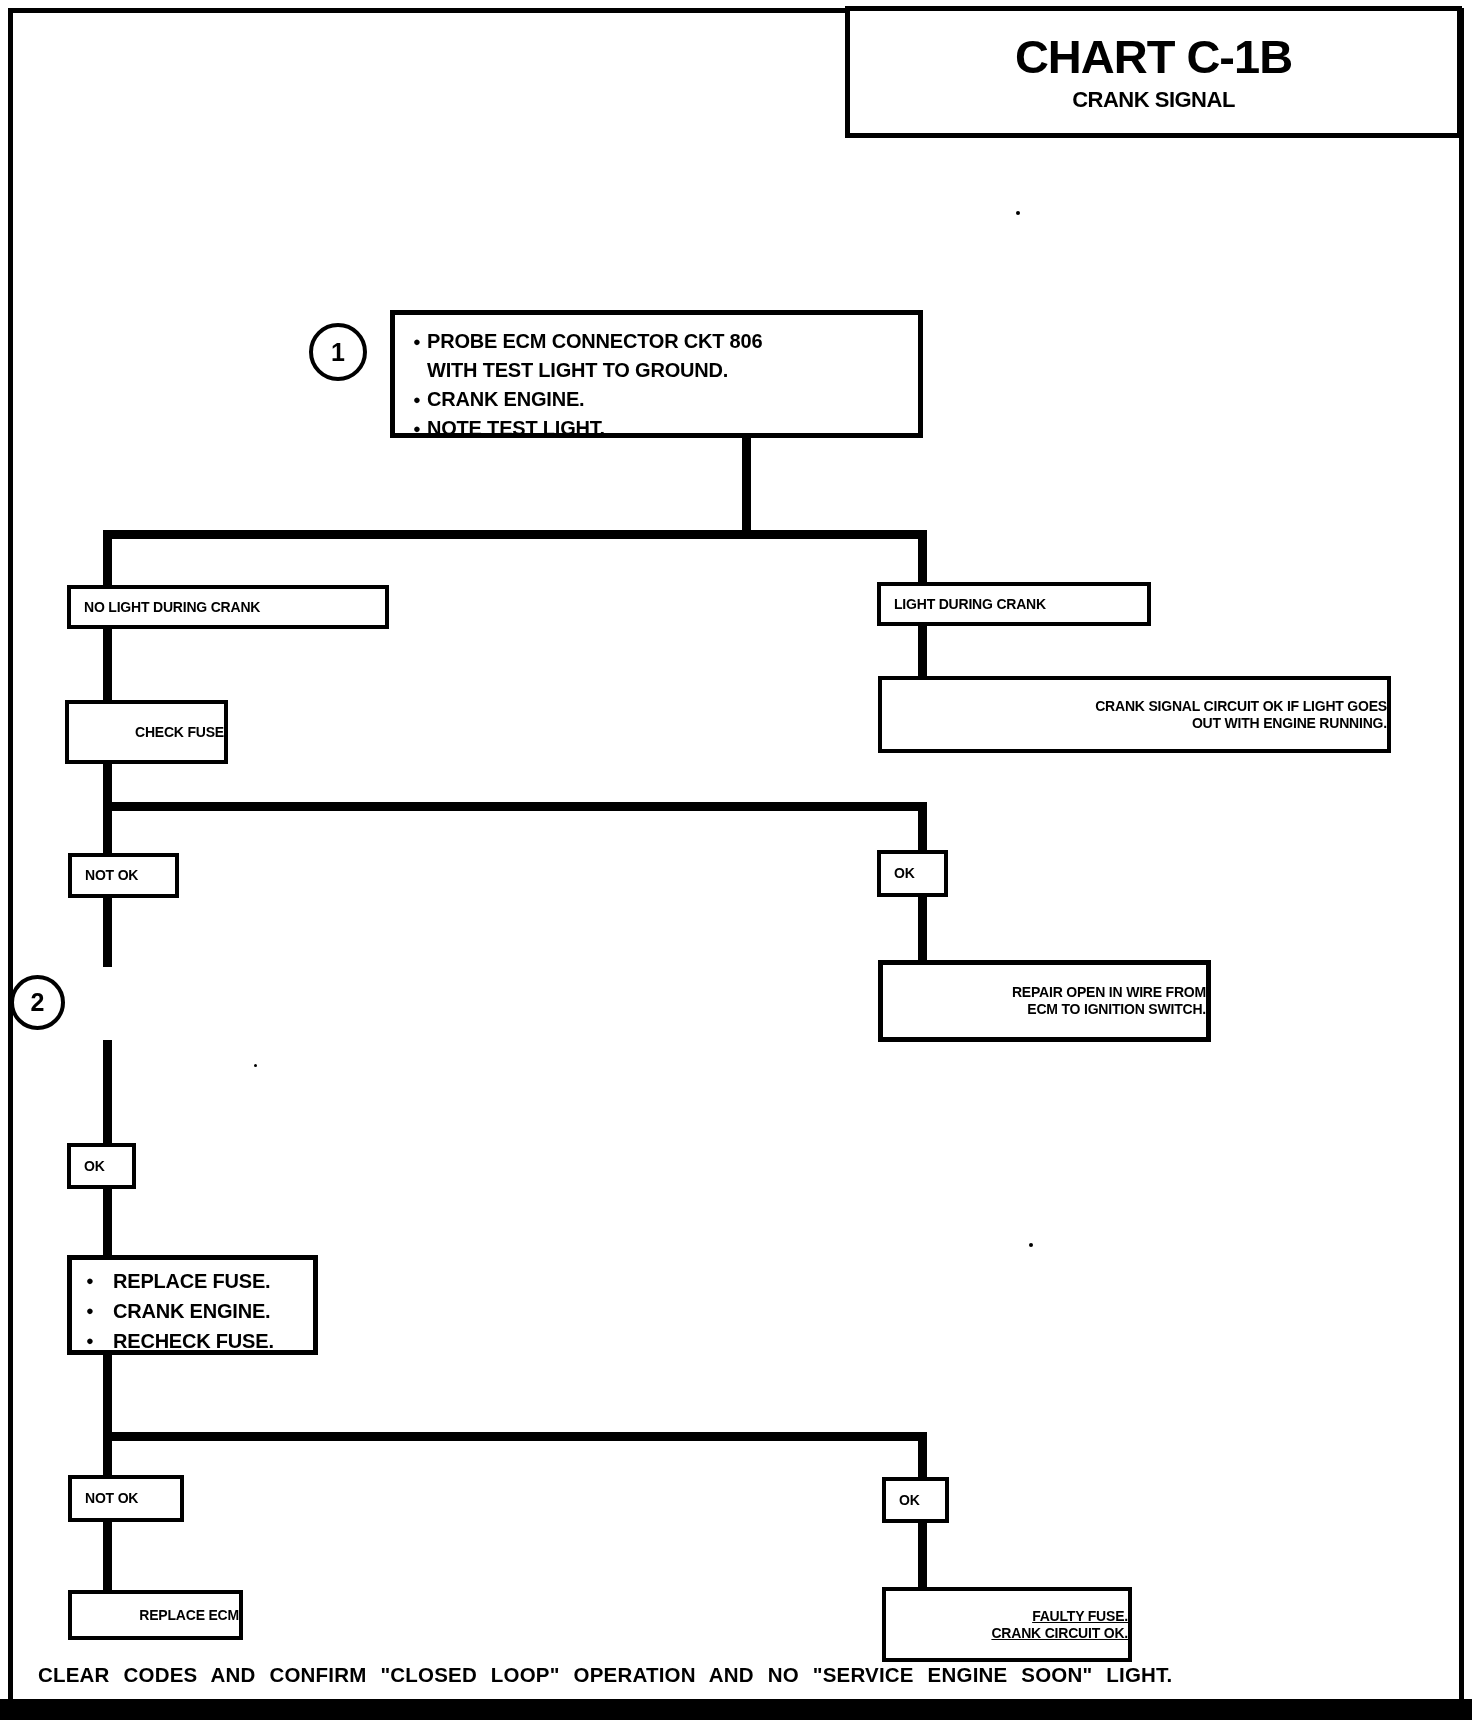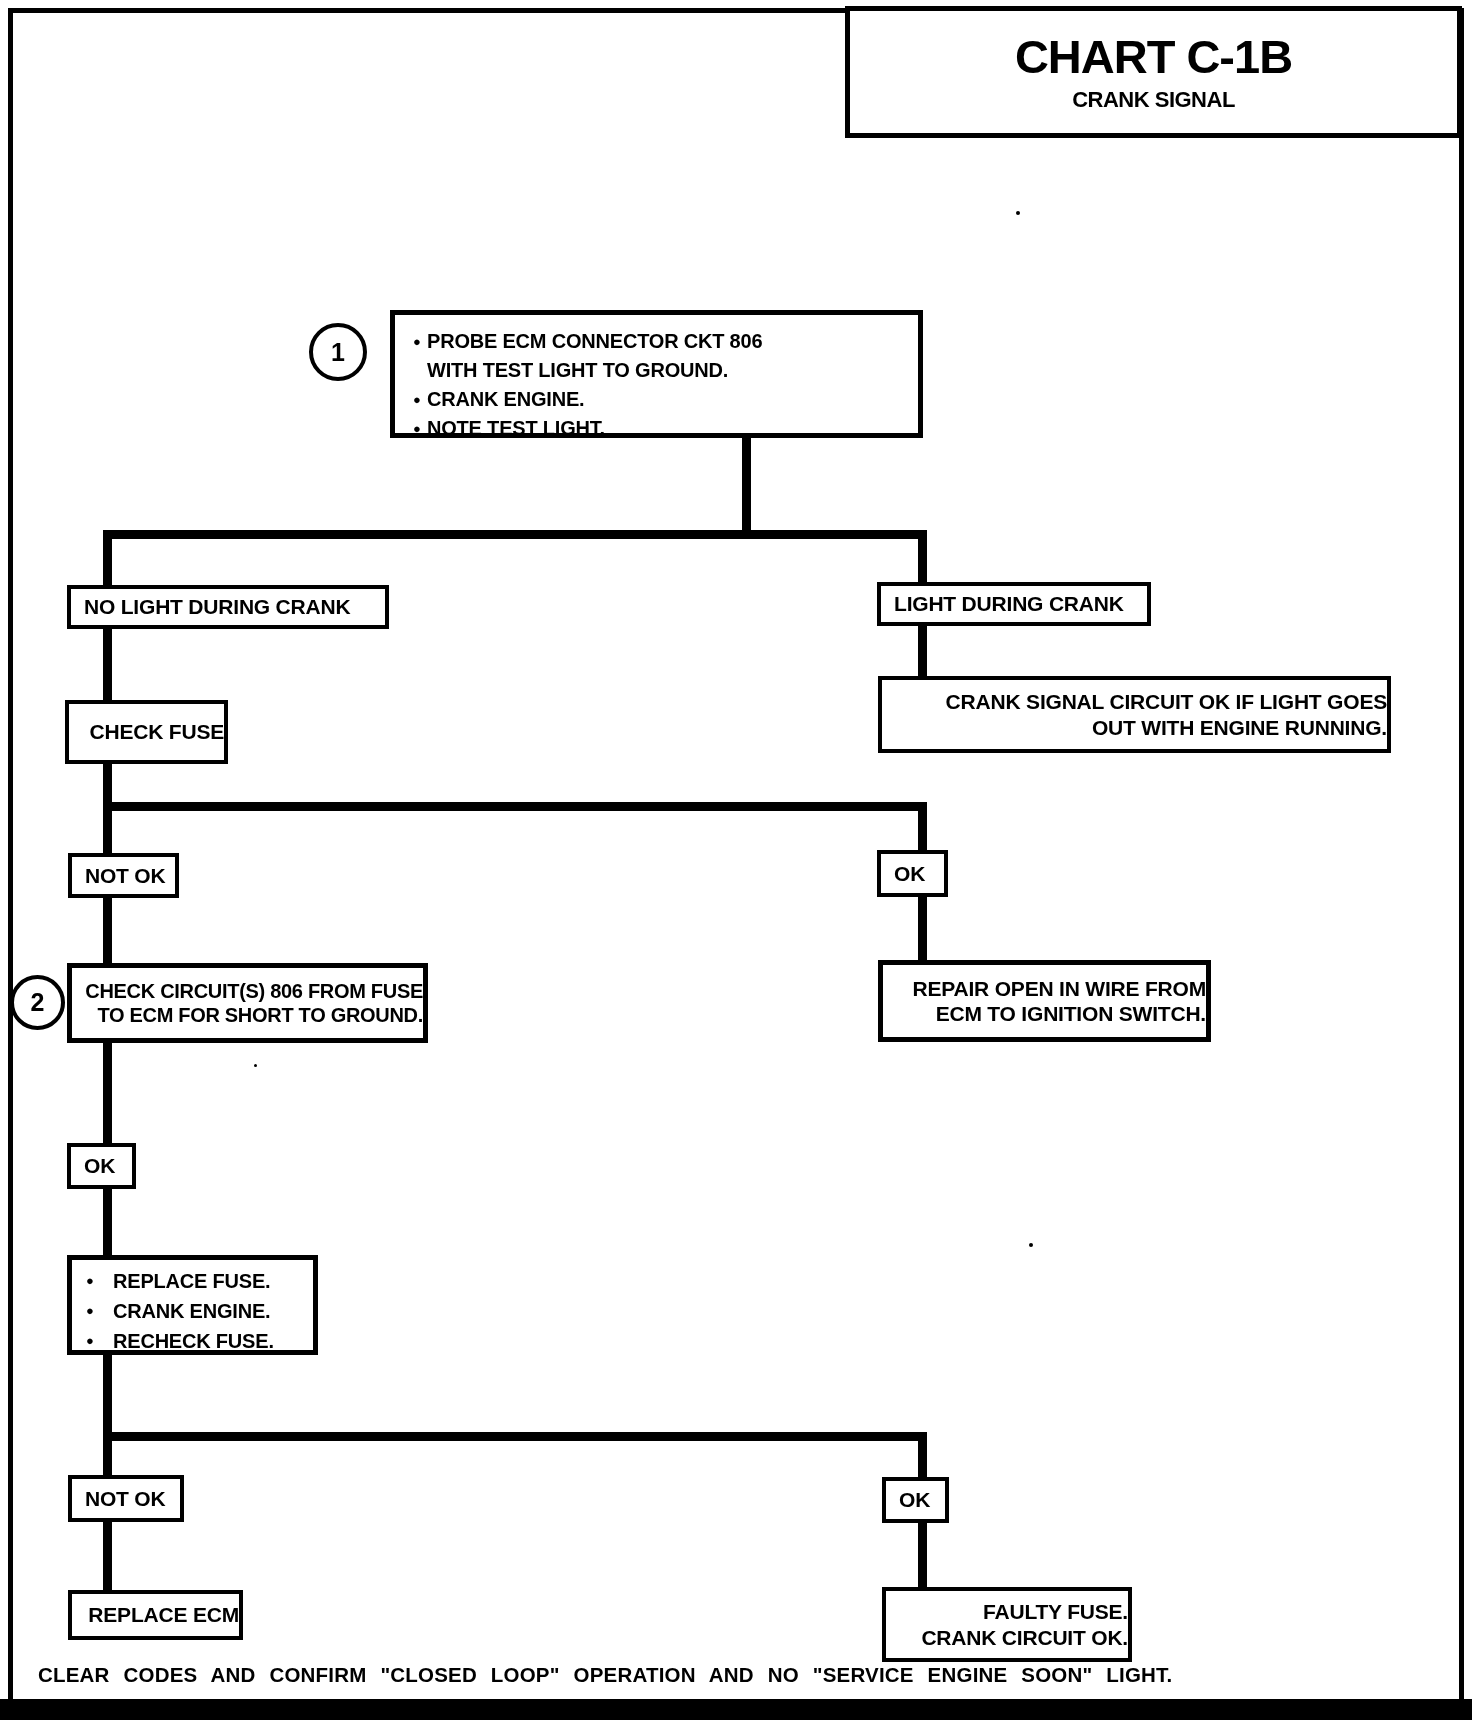--- a/index.html
+++ b/index.html
@@ -22,21 +22,21 @@
 
   
   .node {
     position: absolute;
     background: #fff;
     border: 4px solid #000;
     font-weight: bold;
     letter-spacing: -0.2px;
     display: flex;
     align-items: center;
-    font-size: 21px;
+    font-size: 14px;
     line-height: 1.2;
   }
   .node.thick { border-width: 5px; }
   .node.pad { padding-left: 13px; }
   .node.multiline { flex-direction: column; align-items: flex-end; justify-content: center; }
   .node.multiline .ln { display: block; white-space: nowrap; }
 
   .bullets { display: block; }
   .bullet-row { display: flex; align-items: flex-start; }
   .bullet-glyph { font-size: 13px; line-height: 29px; width: 14px; flex: 0 0 auto; }
@@ -150,24 +150,20 @@
   <div class="node pad" style="left:68px; top:853px; width:111px; height:45px;">
     <span>NOT OK</span>
   </div>
   <div class="node pad" style="left:877px; top:850px; width:71px; height:47px;">
     <span>OK</span>
   </div>
 
   <div class="step-circle" style="left:10px; top:975px; width:55px; height:55px;">
     <span>2</span>
   </div>
-  <div class="node thick multiline" style="left:67px; top:963px; width:361px; height:80px; padding-left:11px; font-size:20px; letter-spacing:-0.3px;">
-    <span class="ln">CHECK CIRCUIT(S) 806 FROM FUSE</span>
-    <span class="ln">TO ECM FOR SHORT TO GROUND.</span>
-  </div>
 
   <div class="node thick multiline" style="left:878px; top:960px; width:333px; height:82px; padding-left:16px;">
     <span class="ln">REPAIR OPEN IN WIRE FROM</span>
     <span class="ln">ECM TO IGNITION SWITCH.</span>
   </div>
 
   <div class="node pad" style="left:67px; top:1143px; width:69px; height:46px;">
     <span>OK</span>
   </div>
 
@@ -191,21 +187,21 @@
   <div class="node pad" style="left:68px; top:1475px; width:116px; height:47px;">
     <span>NOT OK</span>
   </div>
   <div class="node pad" style="left:882px; top:1477px; width:67px; height:46px;">
     <span>OK</span>
   </div>
 
   <div class="node pad" style="left:68px; top:1590px; width:175px; height:50px;justify-content:flex-end;">
     <span>REPLACE ECM</span>
   </div>
-  <div class="node multiline" style="left:882px; top:1587px; width:250px; height:75px; padding-left:14px;">
+  <div class="node multiline" style="left:882px; top:1587px; width:250px; height:75px; padding-left:14px;text-decoration:underline;">
     <span class="ln">FAULTY FUSE.</span>
     <span class="ln">CRANK CIRCUIT OK.</span>
   </div>
 
   <div class="footer-note">CLEAR CODES AND CONFIRM "CLOSED LOOP" OPERATION AND NO "SERVICE ENGINE SOON" LIGHT.</div>
 
   <div class="speck" style="left:1016px; top:211px;"></div>
   <div class="speck" style="left:1029px; top:1243px;"></div>
   <div class="speck" style="left:254px; top:1064px; width:3px; height:3px;"></div>
 

